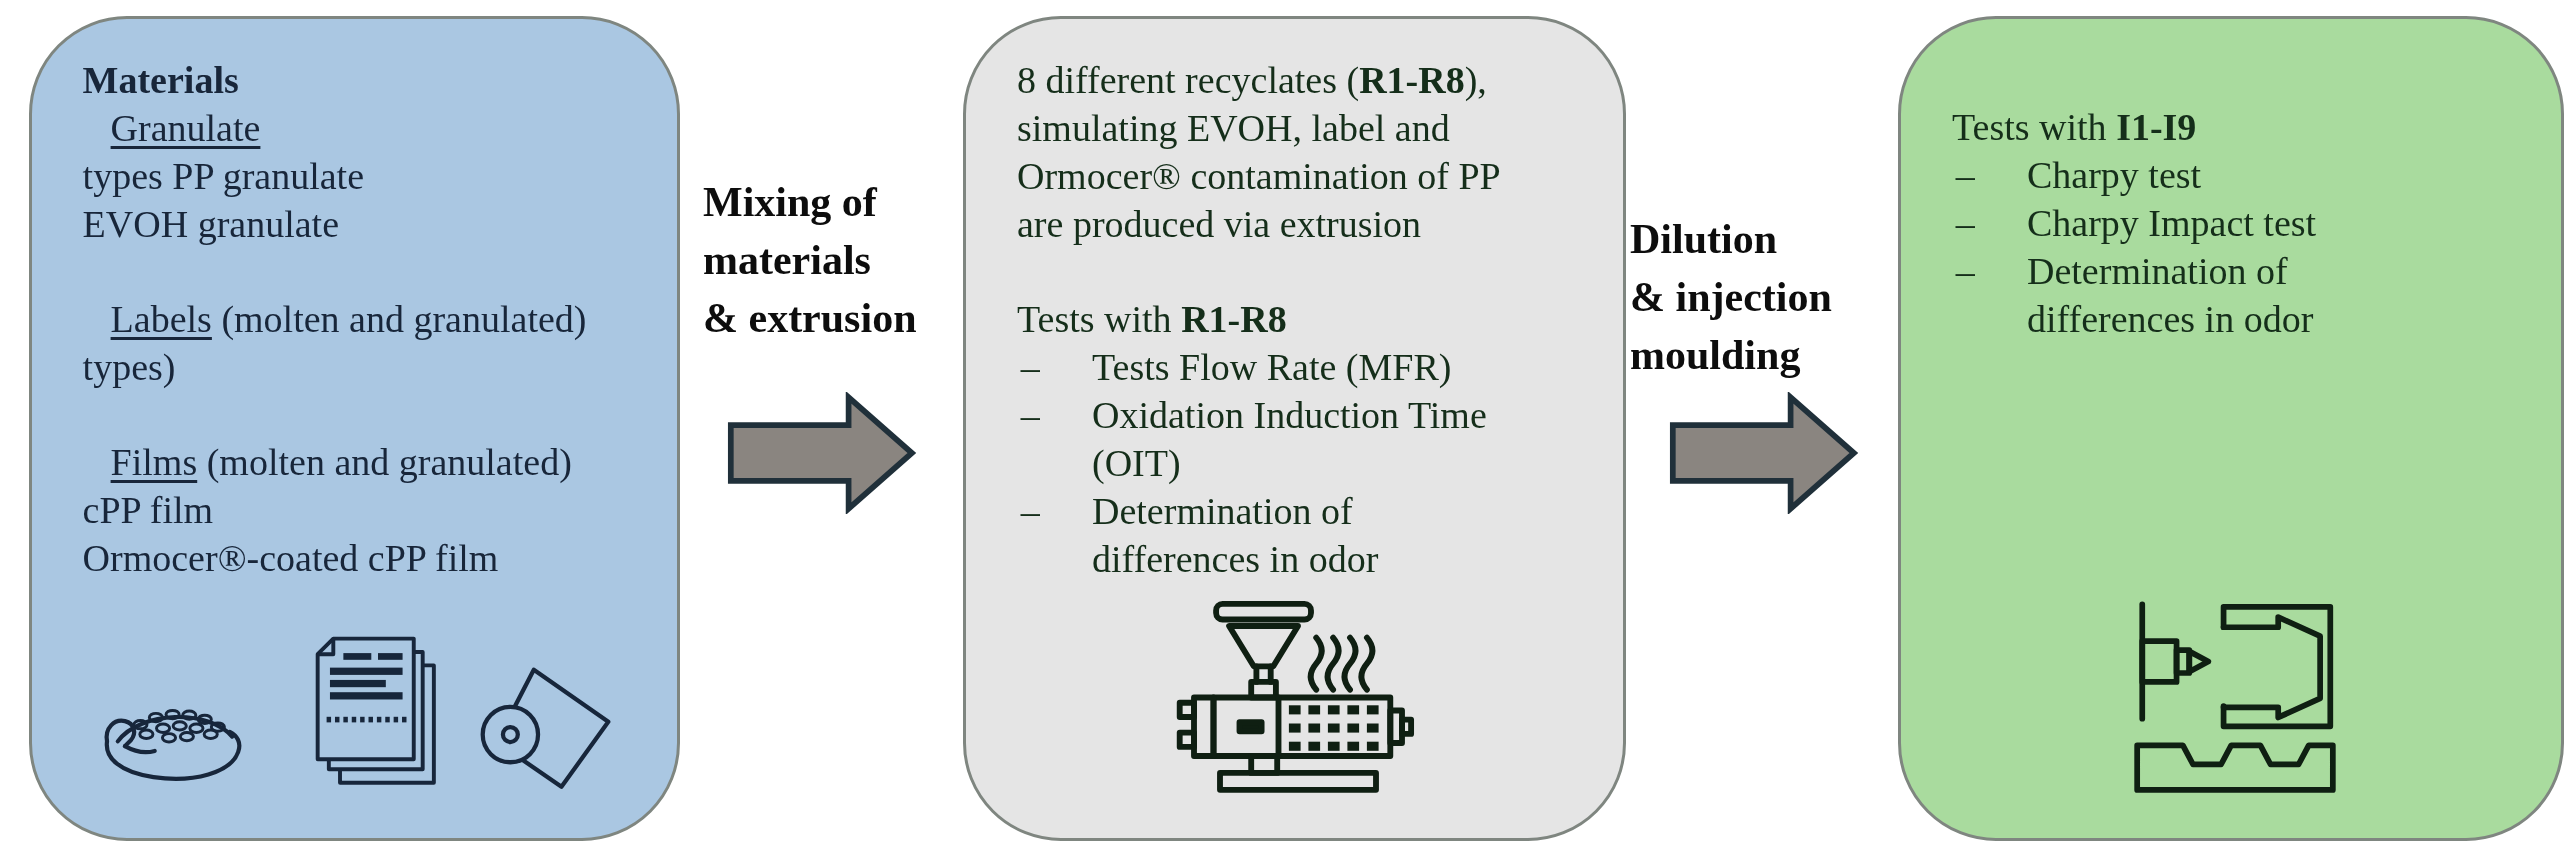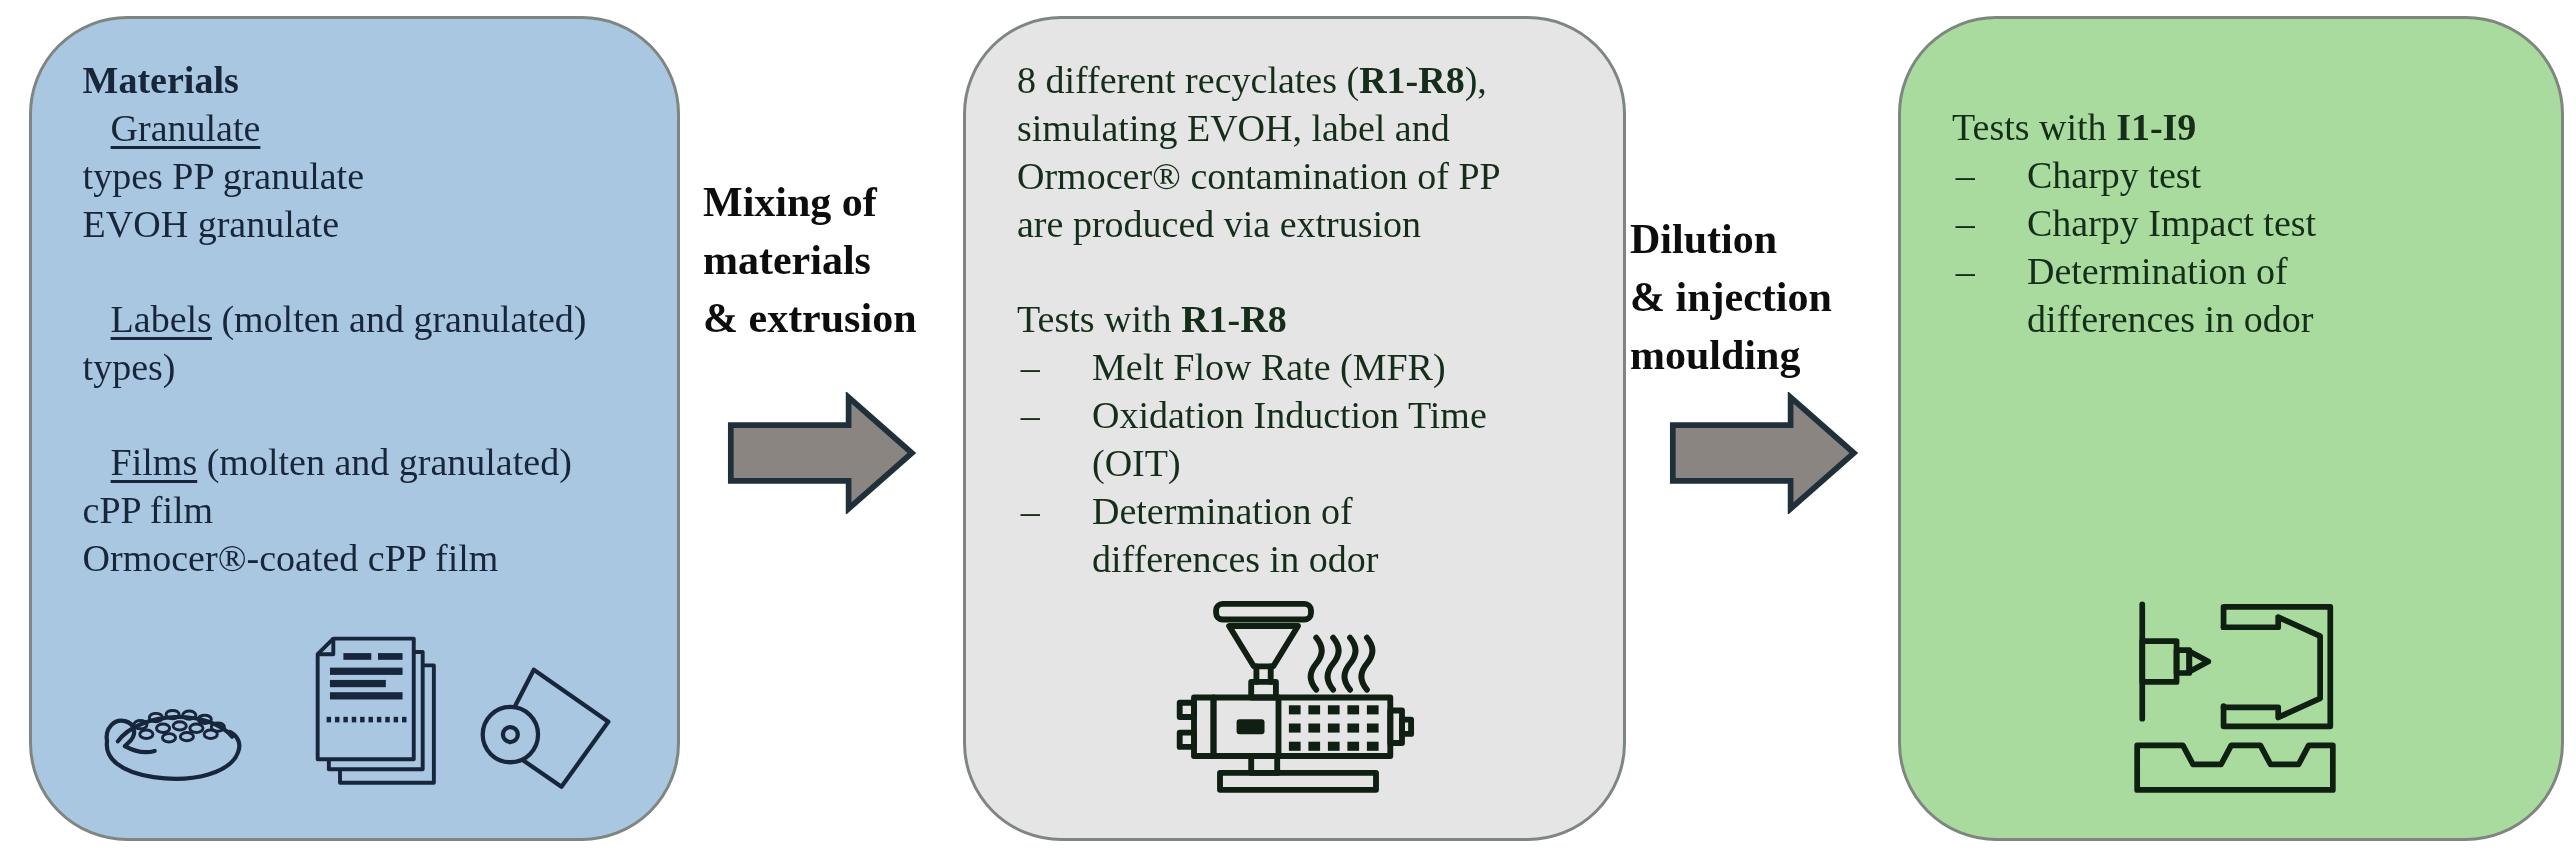--- a/index.html
+++ b/index.html
@@ -139,21 +139,21 @@
     <div>
       <div><span>8 different recyclates (</span><b>R1-R8</b><span>),</span></div>
       <div>simulating EVOH, label and</div>
       <div>Ormocer® contamination of PP</div>
       <div>are produced via extrusion</div>
     </div>
     <div class="spacer"></div>
     <div><span>Tests with </span><b>R1-R8</b></div>
     <div class="li">
       <span class="dash">–</span>
-      <div>Melt Flow Rate (MFR)</div>
+      <div>Tests Flow Rate (MFR)</div>
     </div>
     <div class="li">
       <span class="dash">–</span>
       <div>Oxidation Induction Time</div>
       <div>(OIT)</div>
     </div>
     <div class="li">
       <span class="dash">–</span>
       <div>Determination of</div>
       <div>differences in odor</div>

